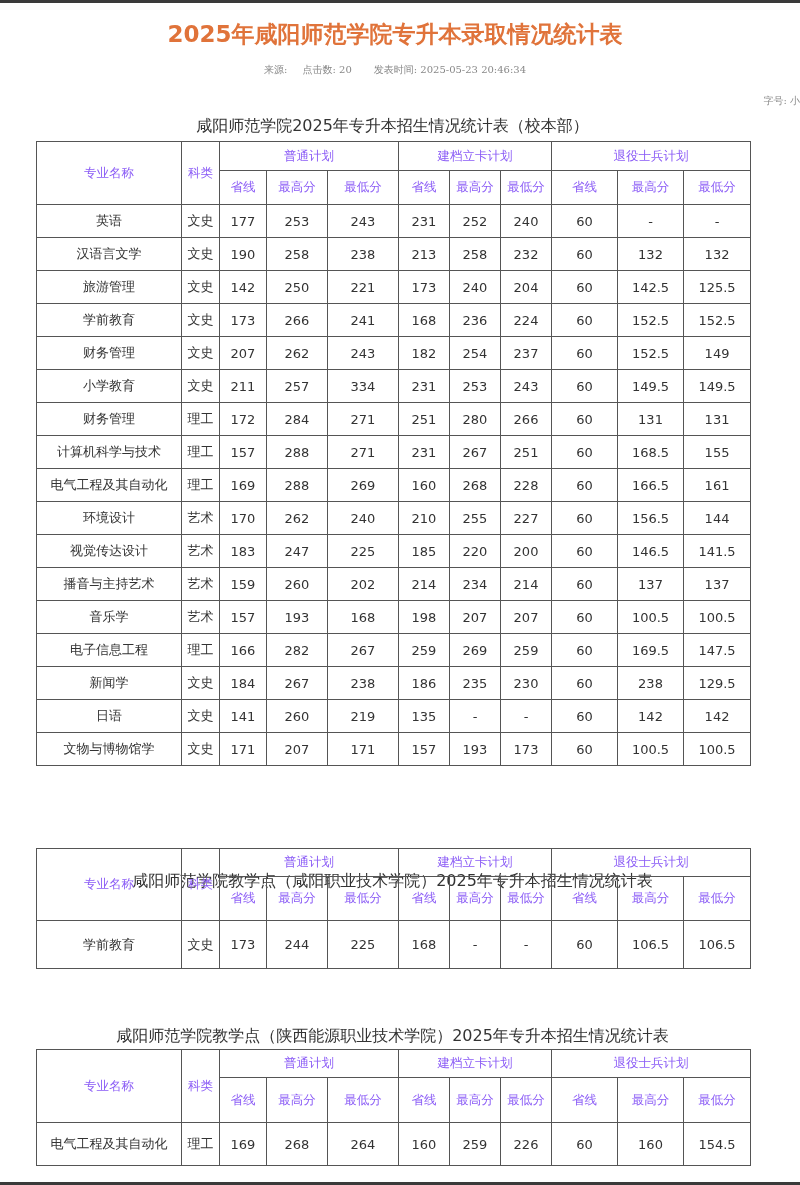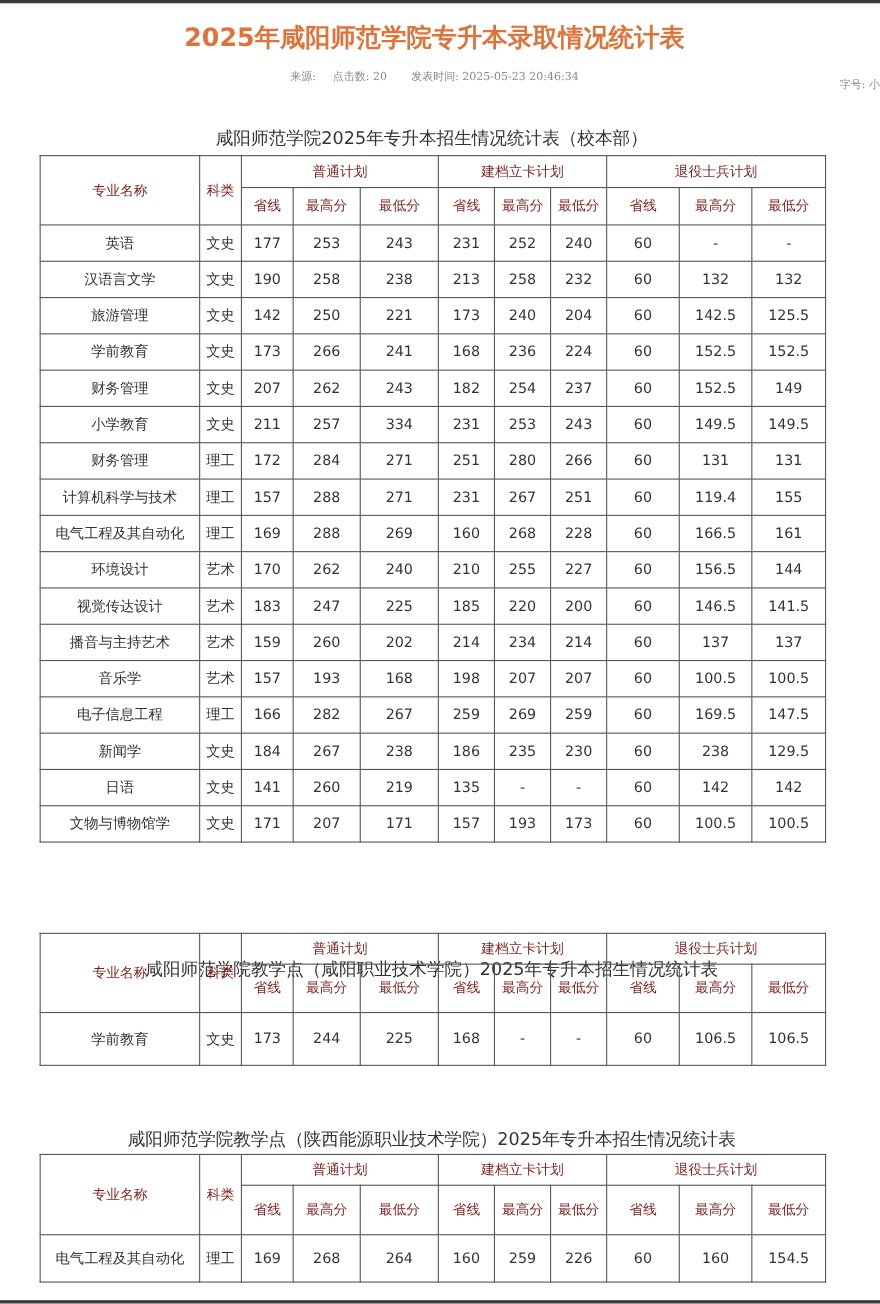--- a/index.html
+++ b/index.html
@@ -15,37 +15,37 @@
     position: absolute; left: 0; width: 790px; top: 19px; text-align: center;
     font-size: 23px; font-weight: bold; color: #e0733a; letter-spacing: 0px;
   }
   .meta {
     position: absolute; left: 0; width: 790px; top: 63px; text-align: center;
     font-family: "DejaVu Serif", "Liberation Serif", serif;
     font-size: 10px; color: #888;
   }
   .meta span { margin: 0 6px; }
   .fontsize {
-    position: absolute; right: 0; top: 70px; font-size: 10px; color: #888;
+    position: absolute; right: 0; top: 94px; font-size: 10px; color: #888;
     font-family: "DejaVu Serif", "Liberation Serif", serif; white-space: nowrap;
   }
   .section-title {
     position: absolute; left: 36px; width: 713px; text-align: center;
     font-size: 16px; color: #333;
   }
   table.stats {
     position: absolute; left: 36px; width: 714px;
     border-collapse: collapse; table-layout: fixed;
     font-size: 13px; color: #333;
   }
   table.stats td, table.stats th {
     border: 1.5px solid #555; text-align: center; padding: 0;
     font-weight: normal; white-space: nowrap; overflow: hidden;
   }
-  table.stats th { color: #7f1d1d; font-size: 12.5px; }
+  table.stats th { color: #8b5cf6; font-size: 12.5px; }
   .t1 { top: 141px; }
   .t1 tr.h1 th { height: 28px; }
   .t1 tr.h2 th { height: 33px; }
   .t1 tr.row td { height: 32px; }
   .t2 { top: 848px; }
   .t2 tr.h1 th { height: 27px; }
   .t2 tr.h2 th { height: 43px; }
   .t2 tr.row td { height: 47px; }
   .t3 { top: 1049px; }
   .t3 tr.h1 th { height: 27px; }
@@ -194,21 +194,21 @@
       <tr class="row">
         <td>计算机科学与技术</td>
         <td>理工</td>
         <td>157</td>
         <td>288</td>
         <td>271</td>
         <td>231</td>
         <td>267</td>
         <td>251</td>
         <td>60</td>
-        <td>119.4</td>
+        <td>168.5</td>
         <td>155</td>
       </tr>
       <tr class="row">
         <td>电气工程及其自动化</td>
         <td>理工</td>
         <td>169</td>
         <td>288</td>
         <td>269</td>
         <td>160</td>
         <td>268</td>

